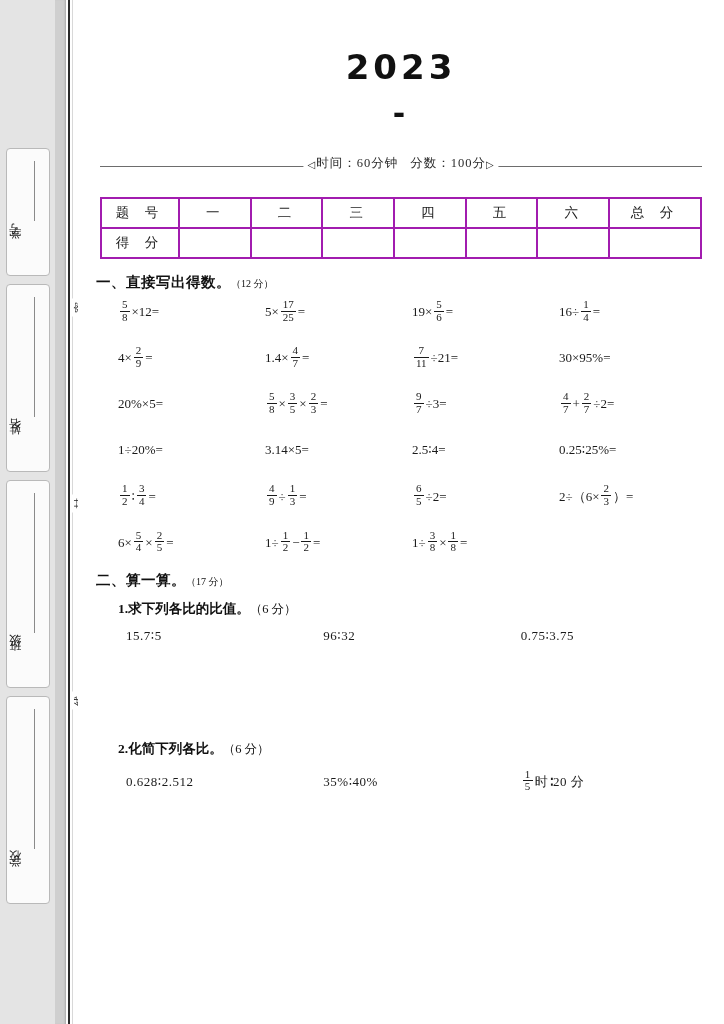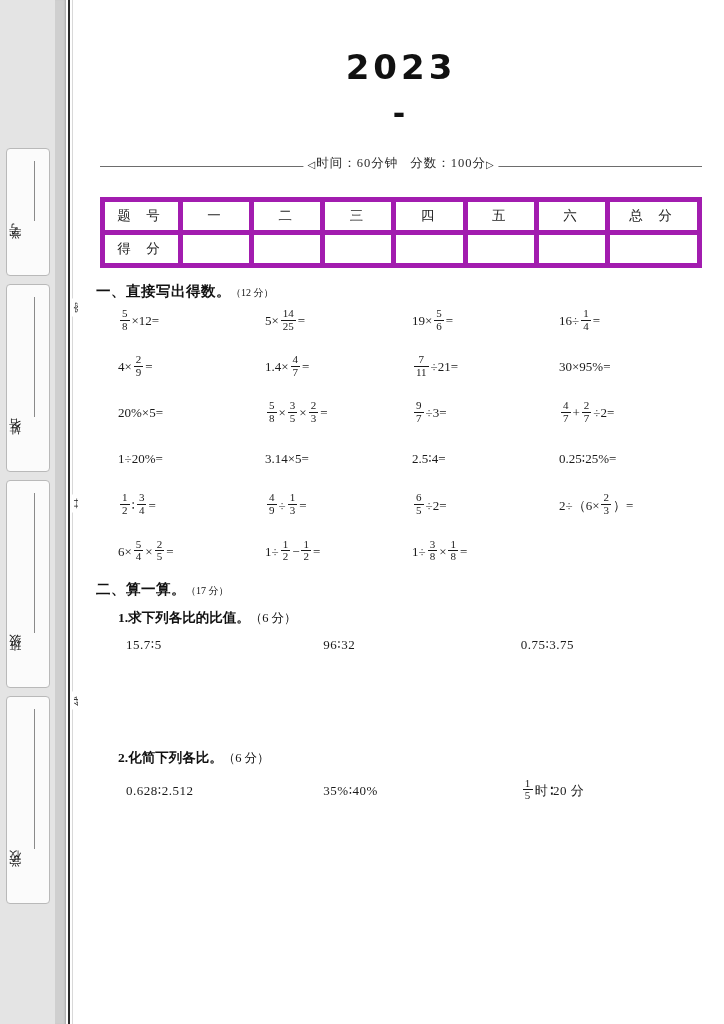--- a/index.html
+++ b/index.html
@@ -169,21 +169,21 @@
   .meta-gap { display: inline-block; width: 12px; }
 
   
   .score-table {
     margin: 22px 22px 0 22px;
     width: calc(100% - 44px);
     border-collapse: collapse;
     table-layout: fixed;
   }
   .score-table td {
-    border: 5px solid #a21caf;
+    border: 2px solid #a21caf;
     height: 28px;
     text-align: center;
     font-size: 13.5px;
     letter-spacing: 4px;
     color: #1a1a1a;
     padding: 0;
   }
   .score-table td.hdr-cell { letter-spacing: 6px; }
   .score-table col.lead { width: 78px; }
   .score-table col.total { width: 92px; }
@@ -365,21 +365,21 @@
       <div class="calc-item">
         <span class="frac">
           <span class="num">5</span>
           <span class="den">8</span>
         </span>
         <span>×12=</span>
       </div>
       <div class="calc-item">
         <span>5×</span>
         <span class="frac">
-          <span class="num">14</span>
+          <span class="num">17</span>
           <span class="den">25</span>
         </span>
         <span>=</span>
       </div>
       <div class="calc-item">
         <span>19×</span>
         <span class="frac">
           <span class="num">5</span>
           <span class="den">6</span>
         </span>

